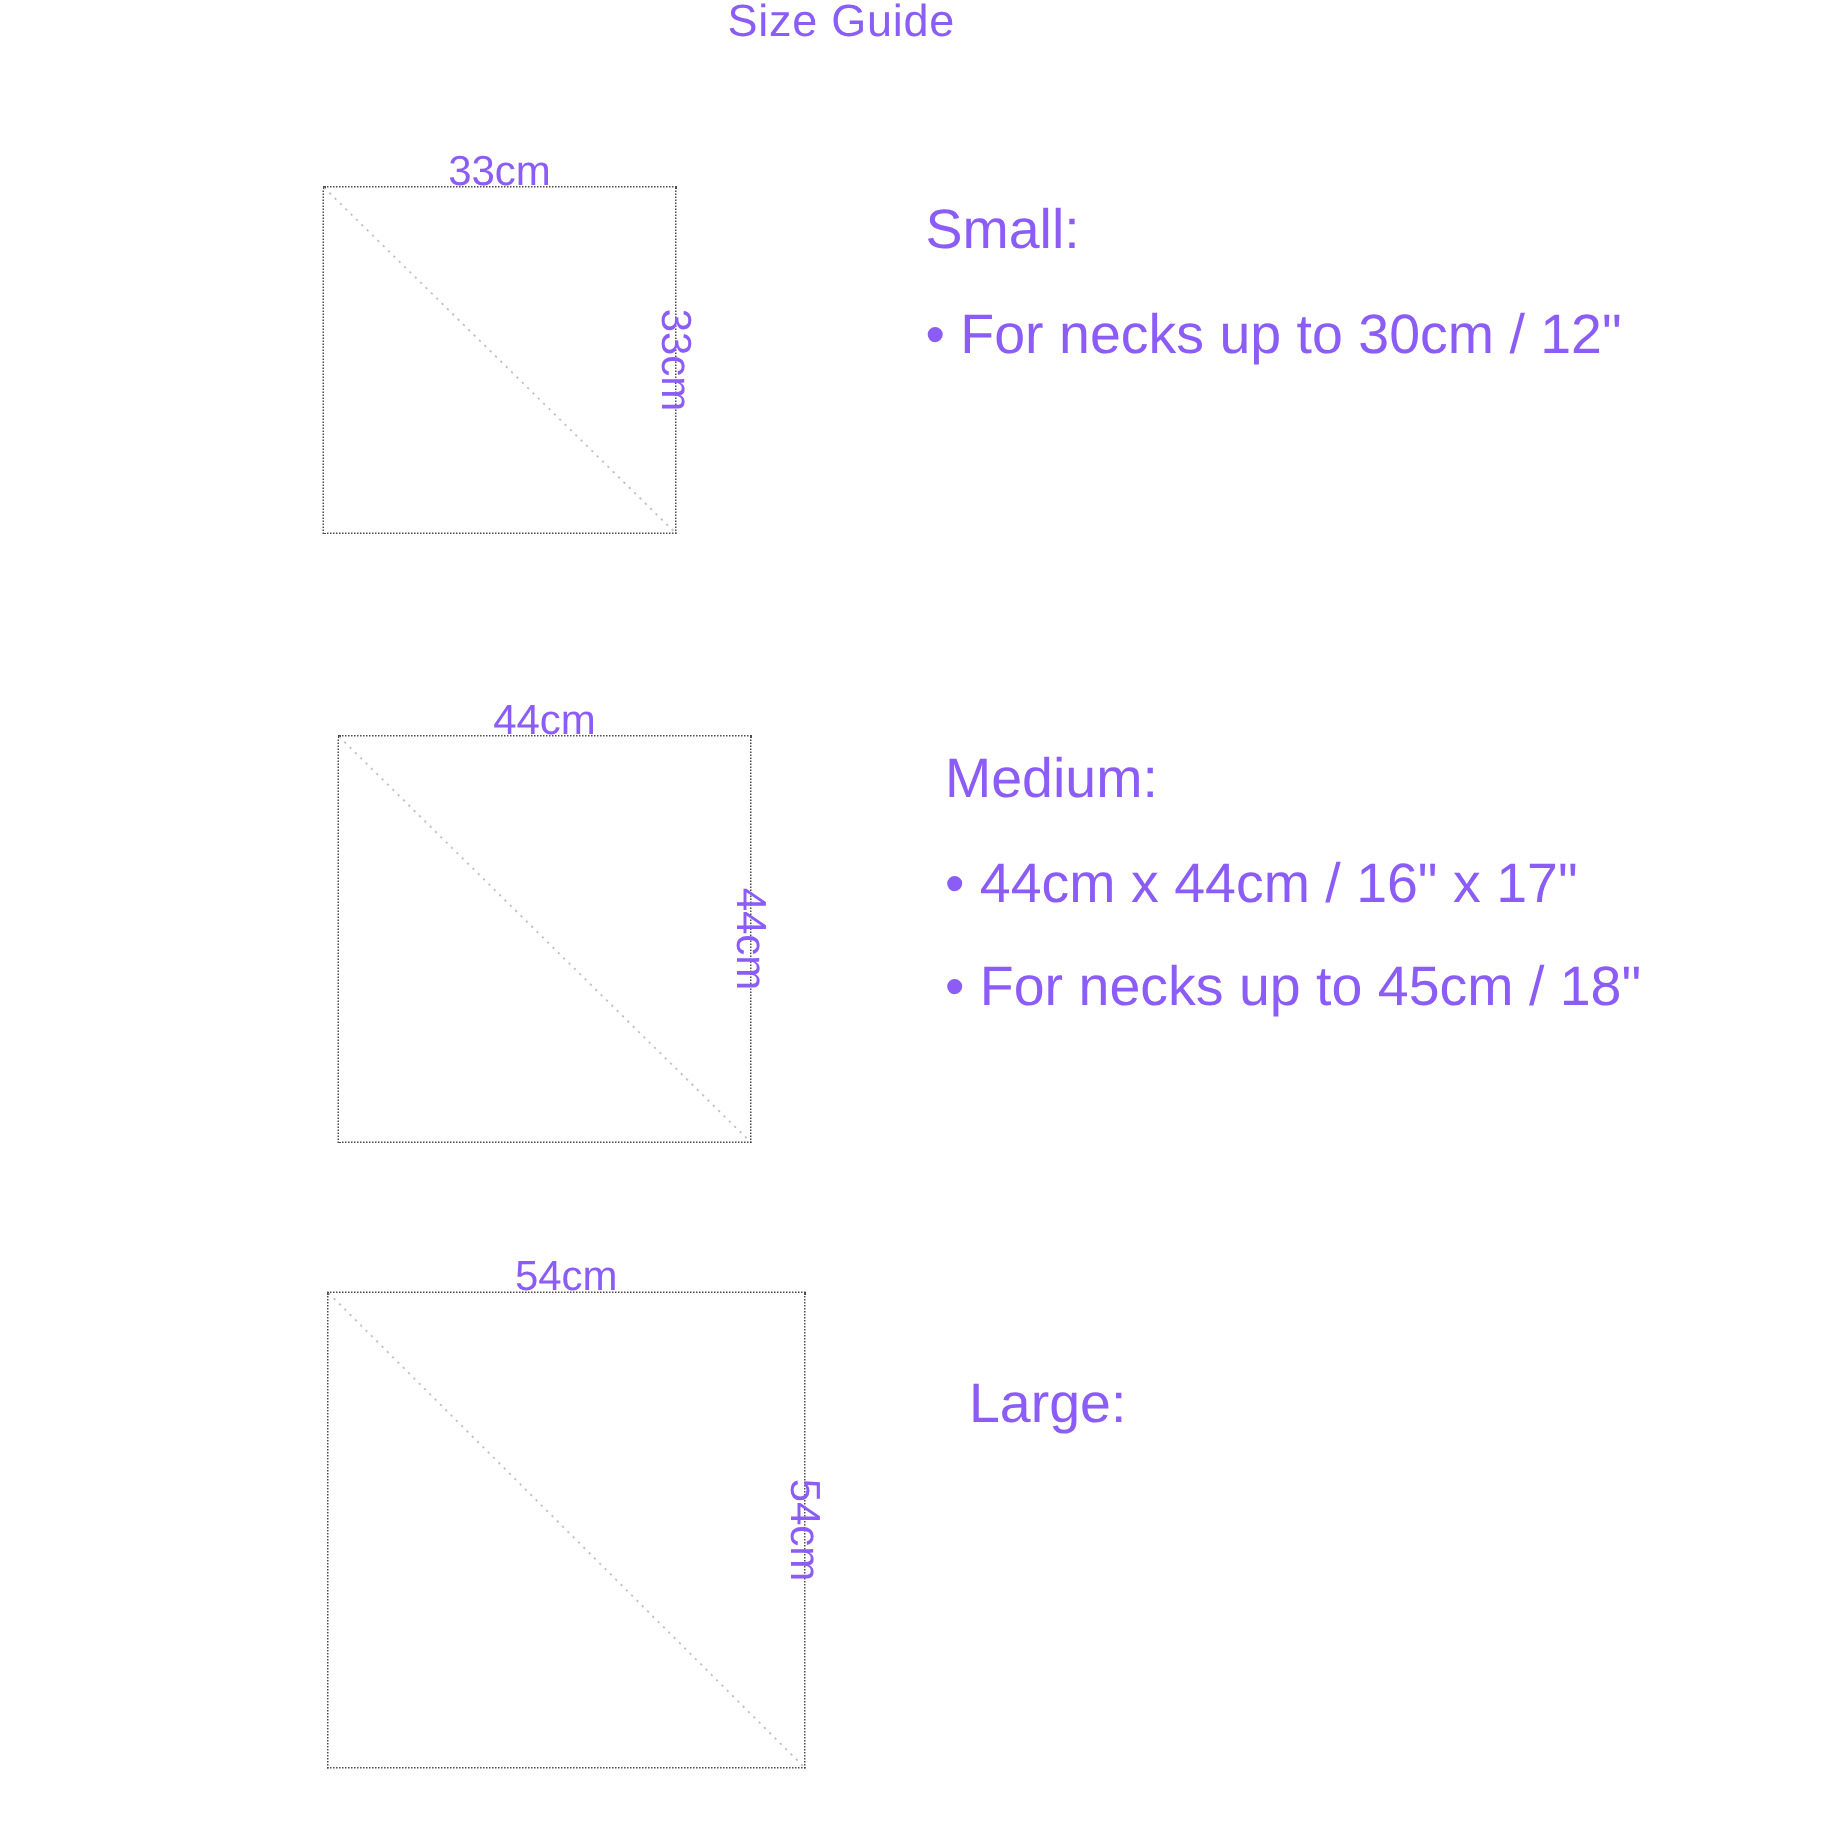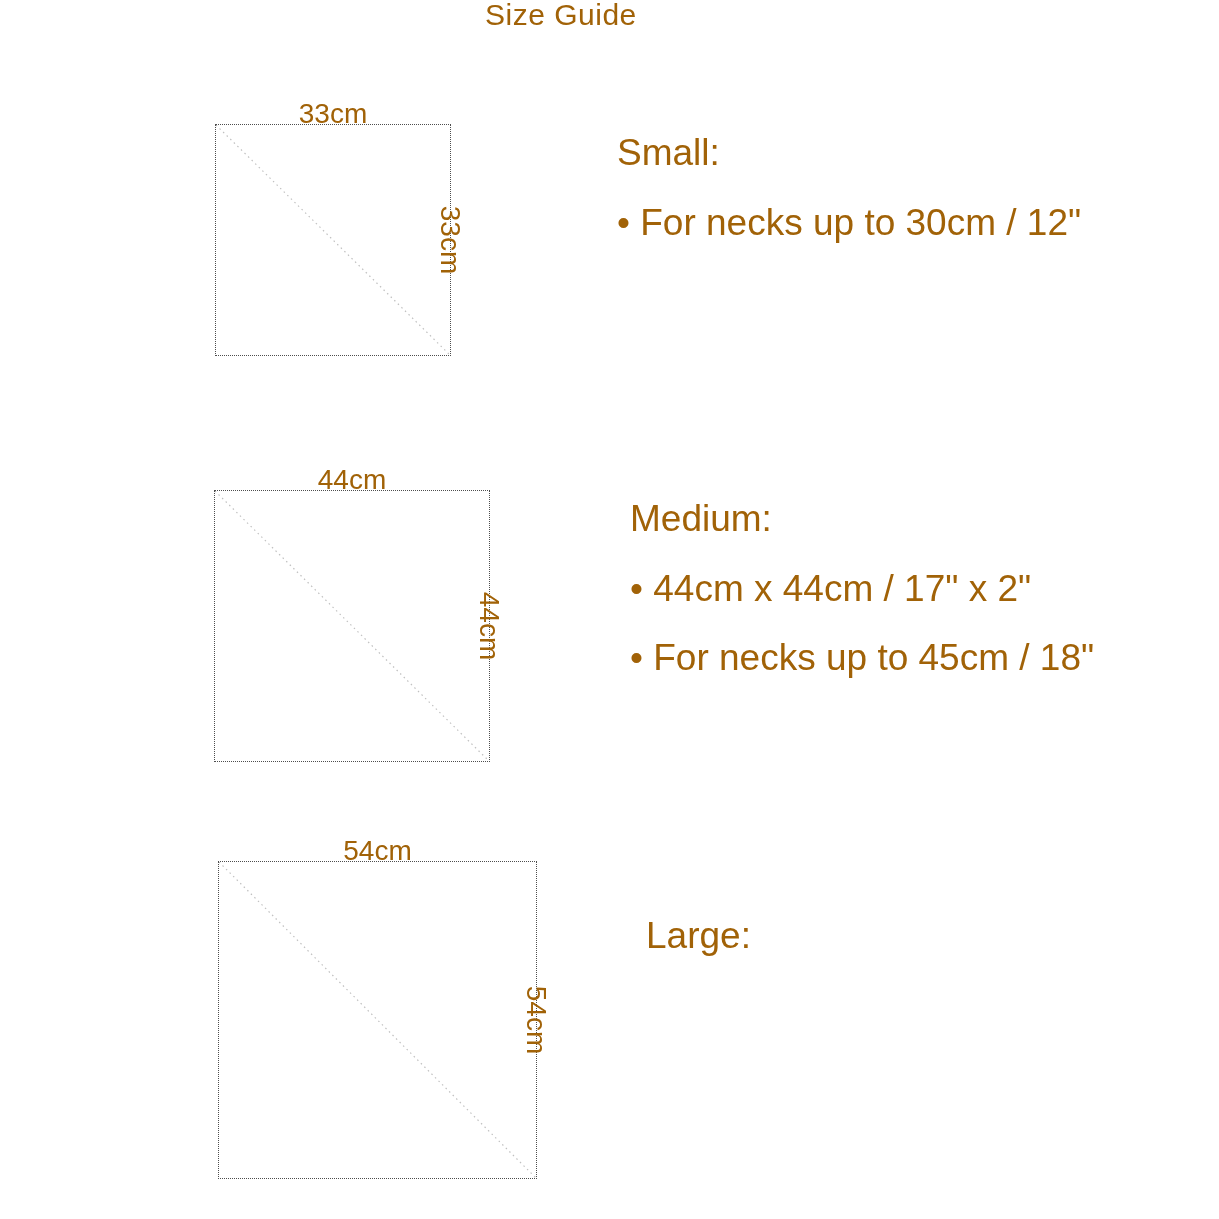--- a/index.html
+++ b/index.html
@@ -6,21 +6,21 @@
     margin: 0;
     padding: 0;
     background: #ffffff;
   }
   .canvas {
     position: relative;
     width: 1219px;
     height: 1219px;
     background: #ffffff;
     font-family: "Liberation Sans", sans-serif;
-    color: #a16207;
+    color: #8b5cf6;
     overflow: hidden;
   }
   .page-title {
     position: absolute;
     left: 485px;
     top: 0px;
     font-size: 30px;
     line-height: 30px;
     letter-spacing: 0.5px;
     white-space: nowrap;
@@ -61,21 +61,21 @@
     line-height: 34px;
     white-space: nowrap;
   }
   .info .heading {
     margin: 0 0 36px 0;
   }
   .info .bullet {
     margin: 0 0 35px 0;
   }
   #sq-small  { left: 215px; top: 124px;  width: 236px; height: 232px; }
-  #sq-medium { left: 214px; top: 490px;  width: 276px; height: 272px; }
+  #sq-medium { left: 225px; top: 490px;  width: 276px; height: 272px; }
   #sq-large  { left: 218px; top: 861px;  width: 319px; height: 318px; }
   #info-small  { left: 617px; top: 136px; }
   #info-medium { left: 630px; top: 502px; }
   #info-large  { left: 646px; top: 919px; }
 </style>
 </head>
 <body>
 
 <div class="canvas">
 
@@ -95,21 +95,21 @@
 
   <div class="square" id="sq-medium">
     <svg class="diag" xmlns="http://www.w3.org/2000/svg">
       <line x1="0" y1="0" x2="100%" y2="100%" stroke="#c0c0c0" stroke-width="1.2" stroke-dasharray="1.5 3.5"></line>
     </svg>
     <div class="label-top">44cm</div>
     <div class="label-right">44cm</div>
   </div>
   <div class="info" id="info-medium">
     <p class="heading">Medium:</p>
-    <p class="bullet">• 44cm x 44cm / 17" x 2"</p>
+    <p class="bullet">• 44cm x 44cm / 16" x 17"</p>
     <p class="bullet">• For necks up to 45cm / 18"</p>
   </div>
 
   <div class="square" id="sq-large">
     <svg class="diag" xmlns="http://www.w3.org/2000/svg">
       <line x1="0" y1="0" x2="100%" y2="100%" stroke="#c0c0c0" stroke-width="1.2" stroke-dasharray="1.5 3.5"></line>
     </svg>
     <div class="label-top">54cm</div>
     <div class="label-right">54cm</div>
   </div>

